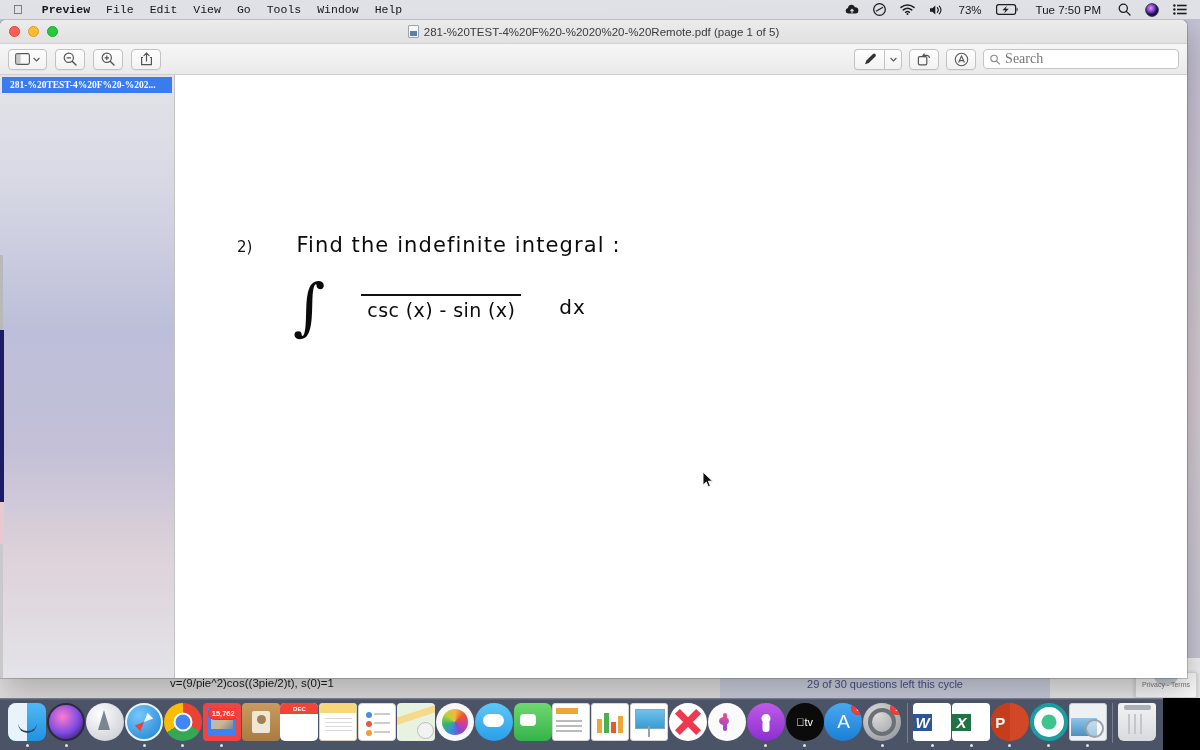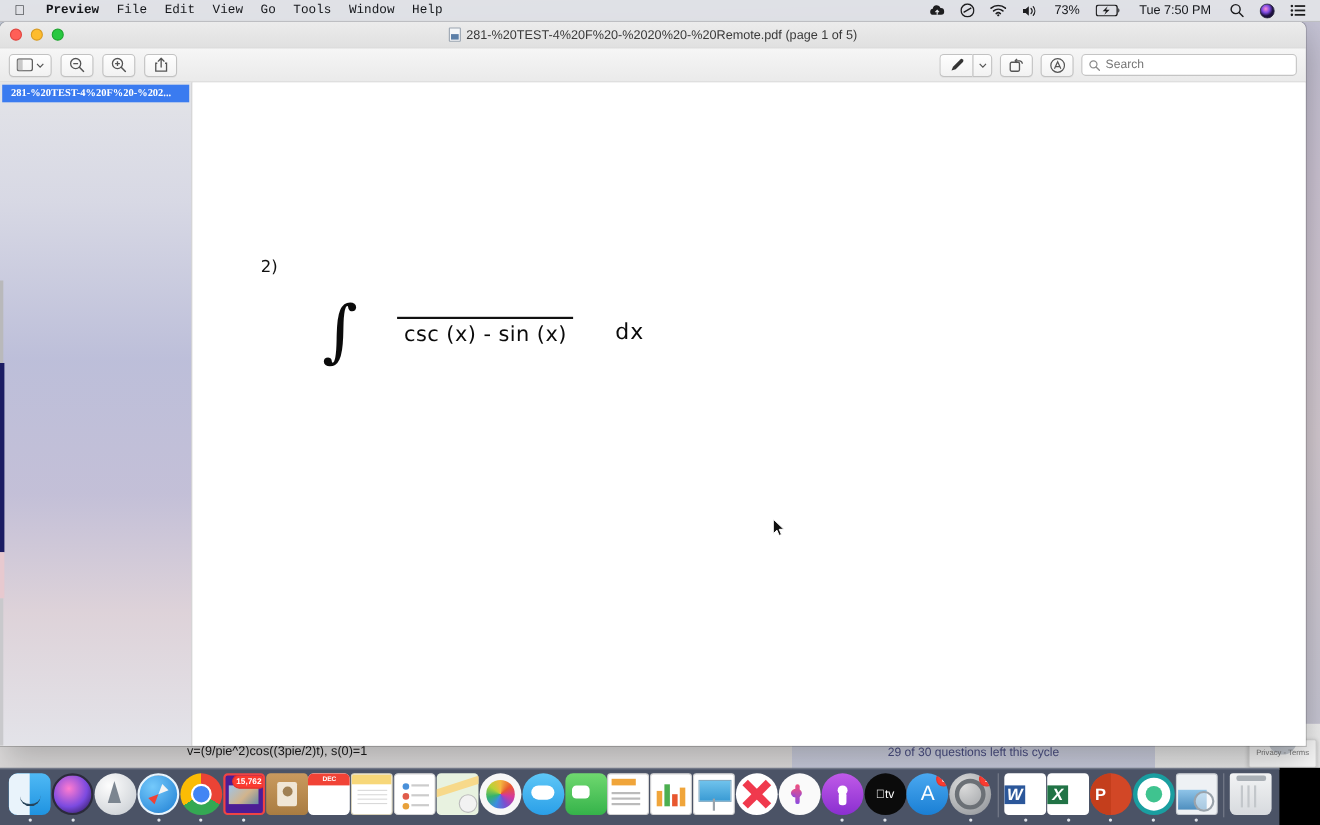--- a/index.html
+++ b/index.html
@@ -86,22 +86,22 @@
   }
   .tb-btn.wide { min-width: 38px; }
   .tb-spacer { flex: 1; }
   .tb-right { display: flex; align-items: center; gap: 7px; }
   .search-box {
     width: 196px; height: 20px; background: #fff;
     border: 1px solid #c4c4c4; border-radius: 4px;
     display: flex; align-items: center; padding: 0 6px; gap: 5px;
   }
   .search-box input {
-    border: 0; outline: 0; font-size: 11px; color: #8b8b8b;
-    width: 100%; background: transparent; font-family: Liberation Sans, sans-serif;
+    border: 0; outline: 0; font-size: 14px; color: #8b8b8b;
+    width: 100%; background: transparent; font-family: Liberation Serif, serif;
   }
   .markup-group { display: flex; }
   .markup-group .tb-btn:first-child { border-radius: 4px 0 0 4px; border-right: none; }
   .markup-group .tb-btn:last-child { border-radius: 0 4px 4px 0; min-width: 18px; padding: 0 3px; }
 
   .wbody { display: flex; height: 603px; }
 
   
   .sidebar {
     width: 175px; flex: 0 0 175px; position: relative;
@@ -236,21 +236,21 @@
      width:0;height:0;border-left:6px solid transparent;border-right:6px solid transparent;border-bottom:20px solid #7b8590;}
   .ic-safari{background:radial-gradient(circle at 35% 30%,#74c9fb,#1e7fd4);border-radius:50%;
      border:2.5px solid #e8f4fd;position:relative;}
   .ic-safari::after{content:"";position:absolute;left:50%;top:50%;transform:translate(-50%,-50%) rotate(45deg);
      width:0;height:0;border-left:4px solid transparent;border-right:4px solid transparent;
      border-bottom:9px solid #ef4136;border-top:9px solid #f4f4f4;}
   .ic-chrome{border-radius:50%;background:conic-gradient(#ea4335 0 33%,#34a853 33% 66%,#fbbc05 66% 100%);
      position:relative;}
   .ic-chrome::after{content:"";position:absolute;left:50%;top:50%;transform:translate(-50%,-50%);
      width:15px;height:15px;border-radius:50%;background:#4285f4;border:2.5px solid #fff;}
-  .ic-mail{background:#4c1d95;border:2px solid #ef4444;border-radius:4px;position:relative;}
+  .ic-mail{background:#3b82f6;border:5px solid #ef4444;border-radius:4px;position:relative;}
   .ic-mail::after{content:"";position:absolute;left:10%;top:25%;width:80%;height:50%;
      background:linear-gradient(135deg,#9fc4e8,#d2b48c 55%,#6b8ba4);}
   .ic-contacts{background:linear-gradient(#c99a5e,#a97c42);border-radius:4px;position:relative;}
   .ic-contacts::after{content:"";position:absolute;left:28%;top:22%;width:46%;height:56%;
      background:#f0e6d6;border-radius:2px;}
   .ic-contacts::before{content:"";position:absolute;left:40%;top:32%;width:9px;height:9px;border-radius:50%;
      background:#a08054;z-index:2;}
   .ic-cal{background:#fff;border-radius:5px;position:relative;color:#333;}
   .ic-cal .cal-top{position:absolute;left:0;top:0;width:100%;height:11px;background:#f14336;
      color:#fff;font-size:6px;display:flex;align-items:center;justify-content:center;font-weight:bold;}
@@ -532,20 +532,21 @@
         <div class="sb-edge-grey1"></div>
         <div class="sb-edge-blue"></div>
         <div class="sb-edge-pink"></div>
         <div class="sb-edge-grey2"></div>
       </div>
 
       <div class="page">
         <div class="q-block">
           <div class="q-row">
             <span class="q-num">2)</span>
+            <span class="q-title">Find the indefinite integral :</span>
           </div>
           <div class="formula">
             <span class="integral">∫</span>
             <span class="frac">
               <span class="bar" style="display:block"></span>
               <span class="den" style="display:block">csc (x)  -  sin (x)</span>
             </span>
             <span class="dx">dx</span>
           </div>
         </div>

